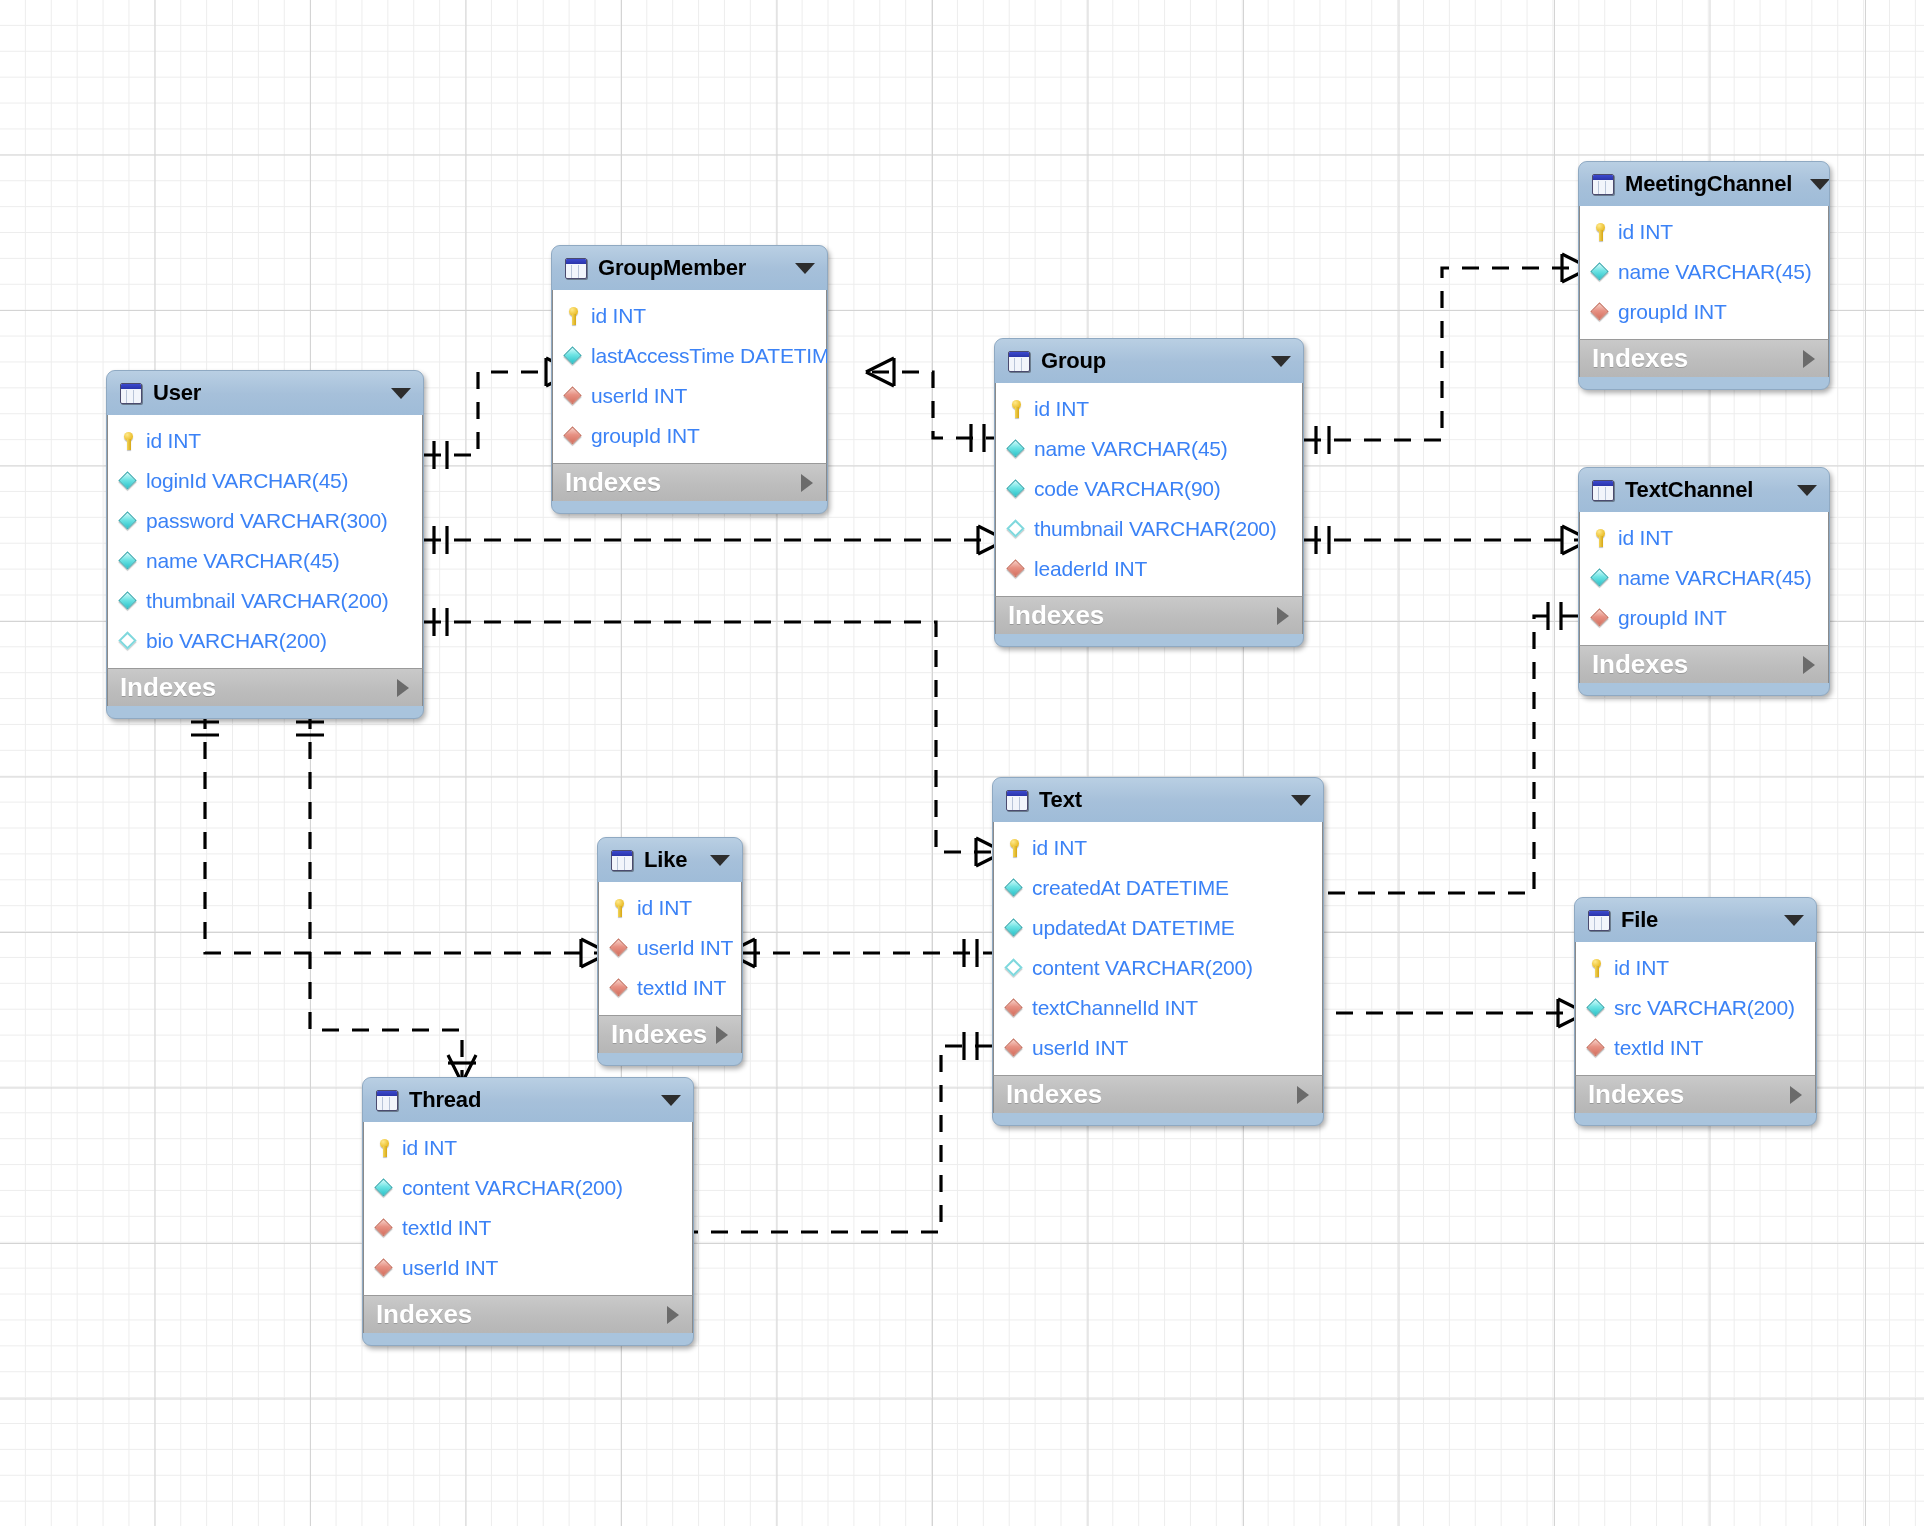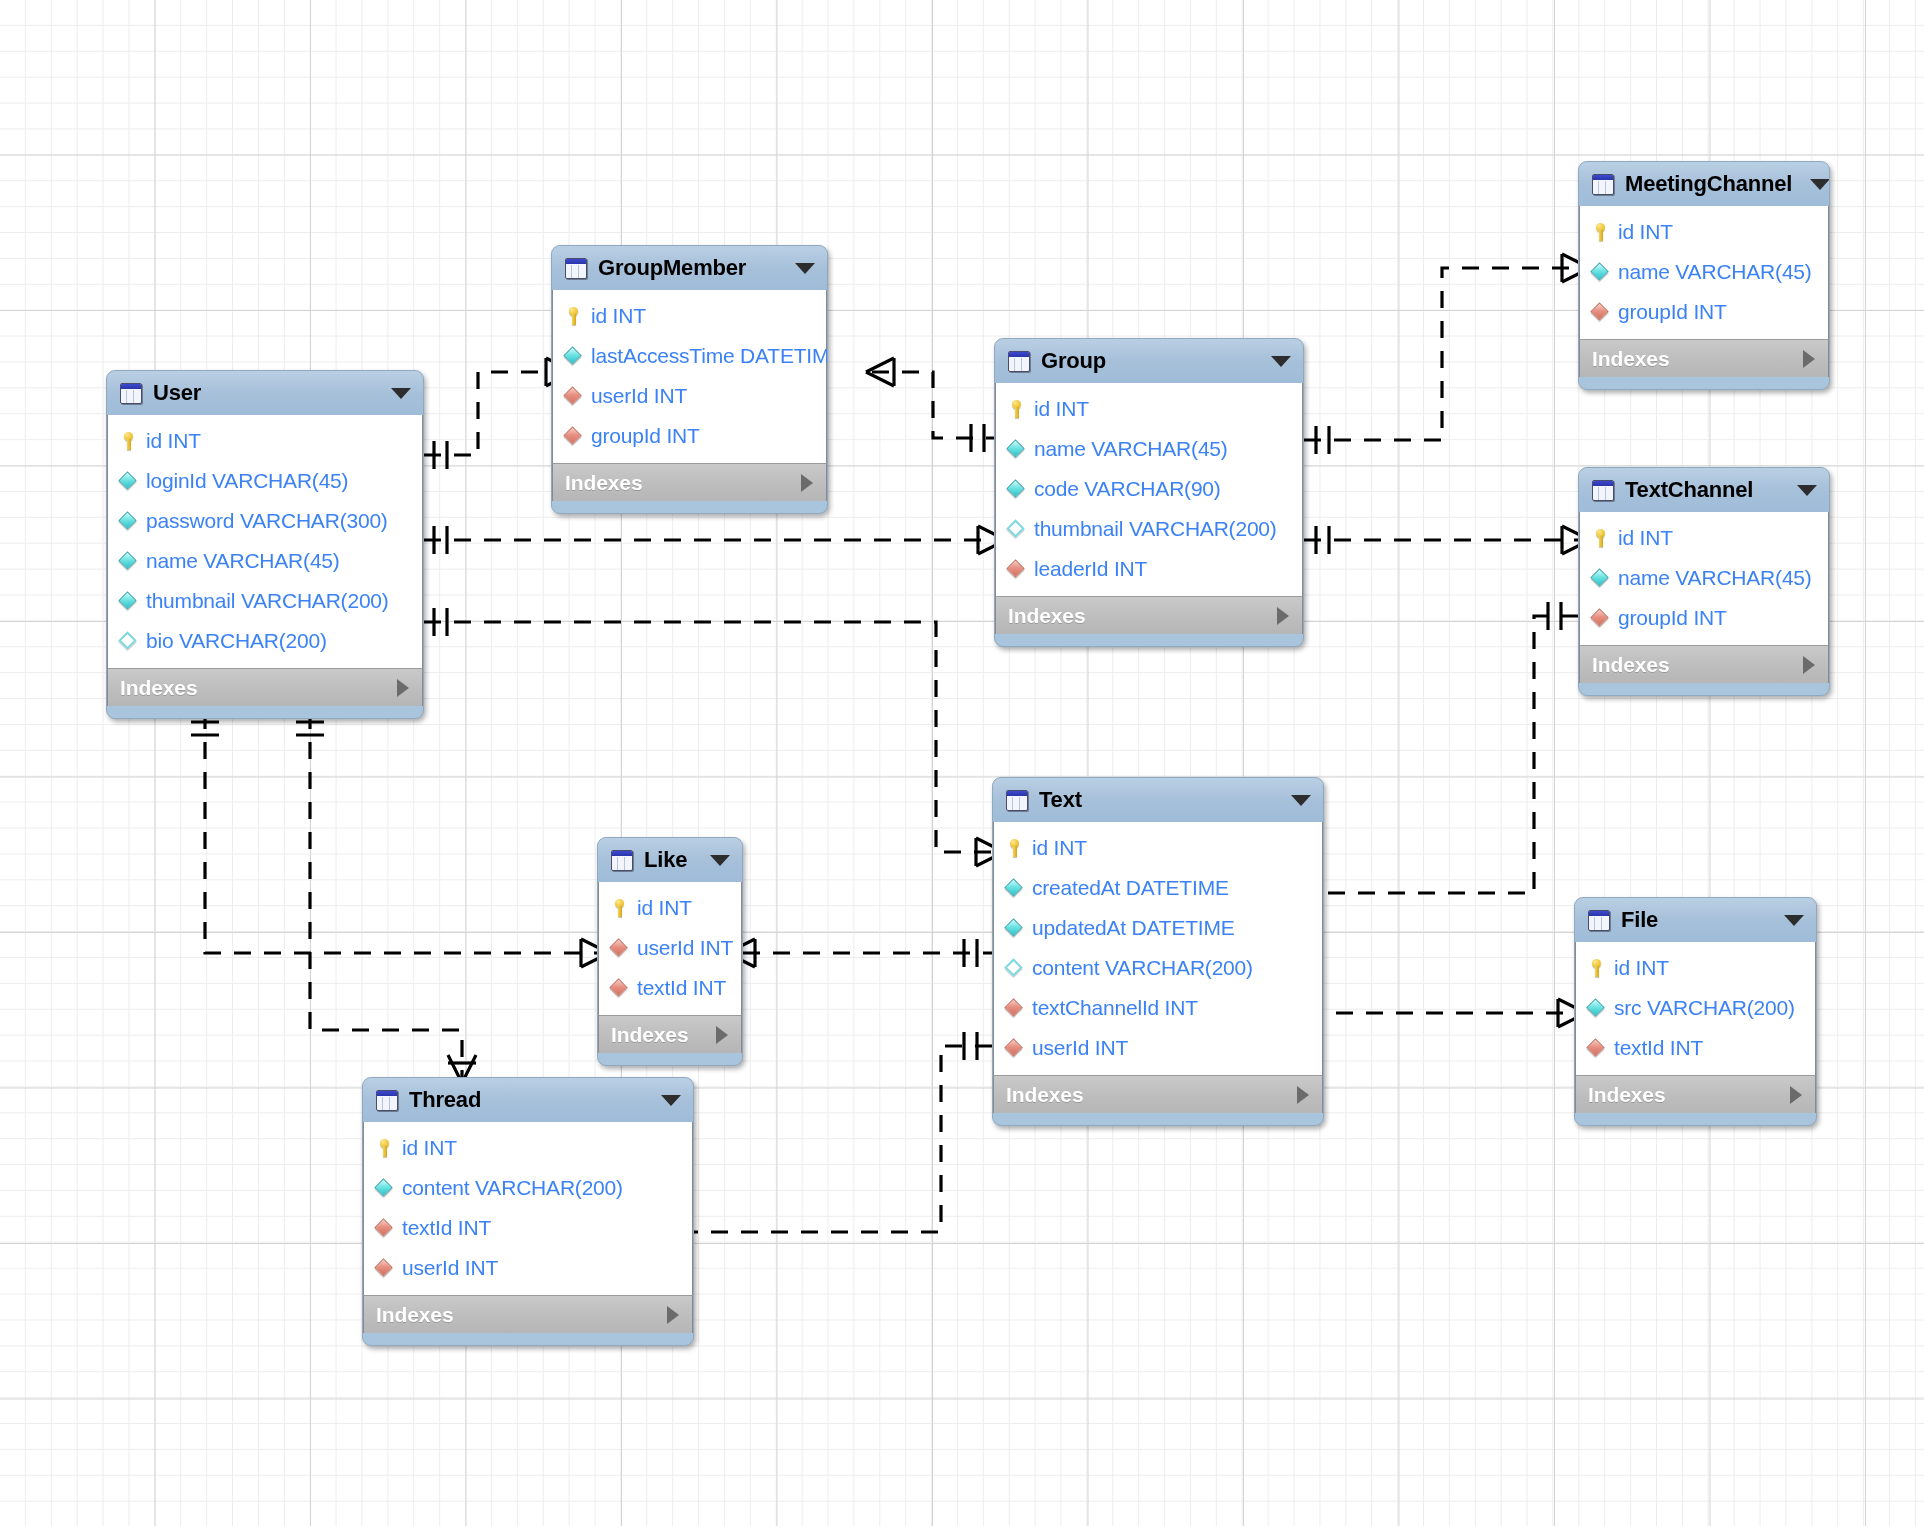--- a/index.html
+++ b/index.html
@@ -209,21 +209,21 @@
     align-items: center;
     height: 38px;
     padding: 0 13px 0 12px;
     background: linear-gradient(to bottom, #c9c9c9 0%, #bdbdbd 55%, #b6b6b6 100%);
     border-left: 1px solid #8a8a8a;
     border-right: 1px solid #8a8a8a;
     border-top: 1px solid #9a9a9a;
     box-sizing: border-box;
   }
   .idx-label {
-    font-size: 21px;
+    font-size: 26px;
     font-weight: bold;
     color: #ffffff;
     text-shadow: 0 1px 0 rgba(0,0,0,0.18);
     flex: 1 1 auto;
     letter-spacing: -0.1px;
   }
   .idx-caret {
     width: 0; height: 0;
     flex: 0 0 auto;
     border-top: 9px solid transparent;

